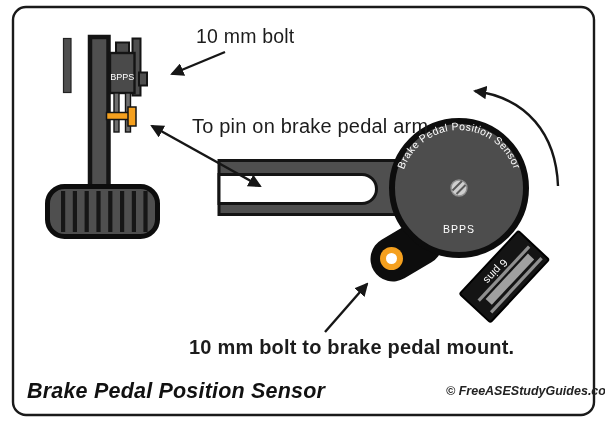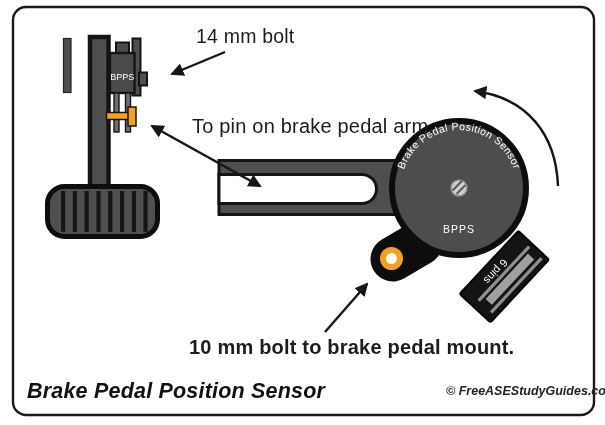--- a/index.html
+++ b/index.html
@@ -104,21 +104,21 @@
         <path d="M452.5 190.5 L462 181 M456.5 194 L465.5 185" stroke="#5a5a5a" stroke-width="2" fill="none"></path>
       </g>
     </g>
 
     <path d="M225 52 L172 74" stroke="#161616" stroke-width="2.4" fill="none" marker-end="url(#ah)"></path>
     <path d="M152 126 L260 186" stroke="#161616" stroke-width="2.4" fill="none" marker-start="url(#ah)" marker-end="url(#ah)"></path>
     <path d="M325 332 L367 284" stroke="#161616" stroke-width="2.4" fill="none" marker-end="url(#ah)"></path>
     <path d="M558 186 C556 134 527 98 475 91" stroke="#161616" stroke-width="2.4" fill="none" marker-end="url(#ah)"></path>
   </svg>
 
-  <div class="label small" style="left:196px;top:25px;">14 mm bolt</div>
+  <div class="label small" style="left:196px;top:25px;">10 mm bolt</div>
 
   <div class="label" style="left:192px;top:115px;">To pin on brake pedal arm.</div>
 
   <div class="label" style="left:189px;top:336px;font-weight:bold;">10 mm bolt to brake pedal mount.</div>
 
   <div class="title">Brake Pedal Position Sensor</div>
 
   <div class="copyright">© FreeASEStudyGuides.com</div>
 
 </div>

